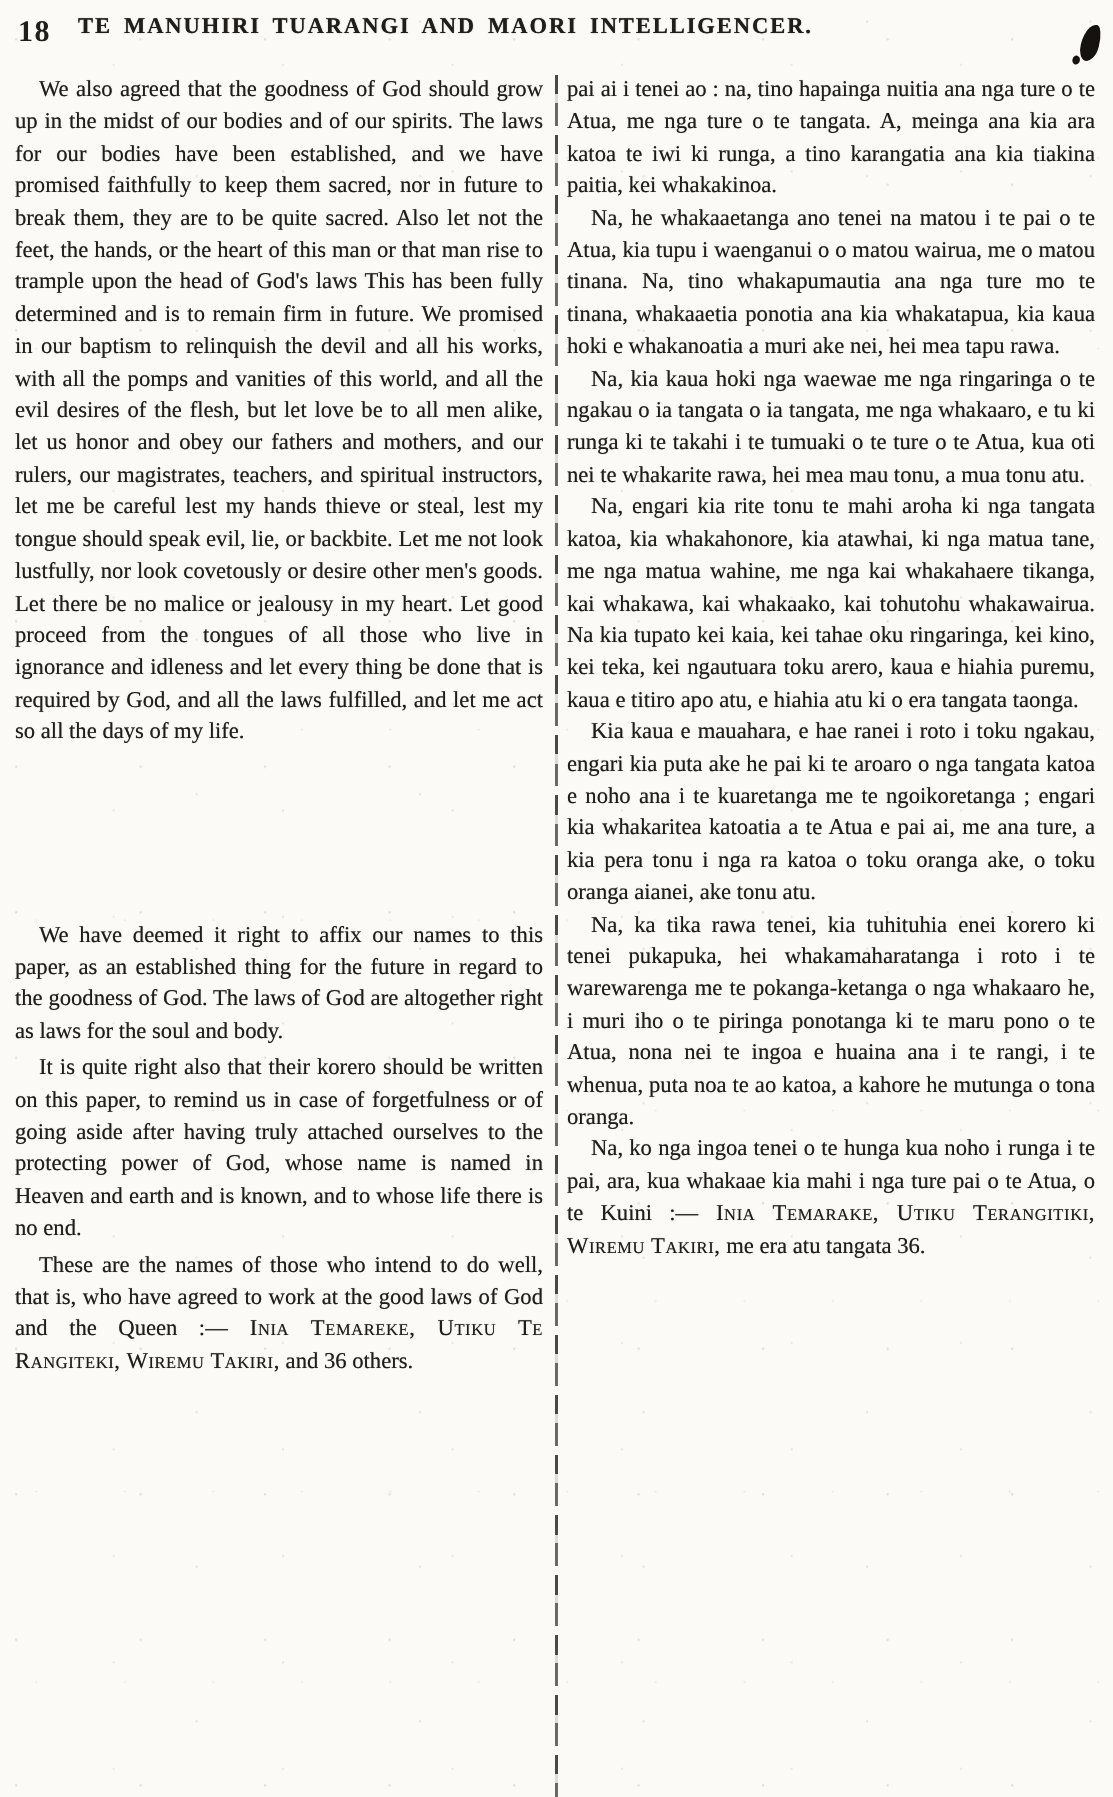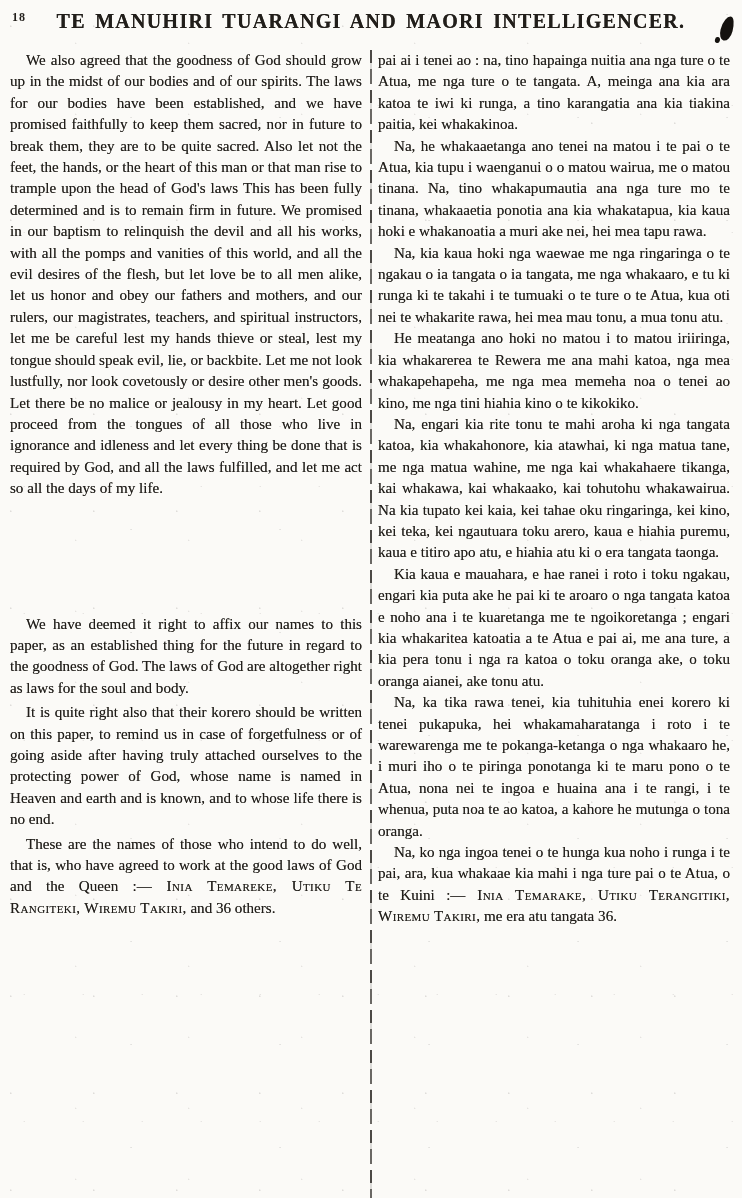--- a/index.html
+++ b/index.html
@@ -19,25 +19,25 @@
       radial-gradient(circle at 88% 14%, rgba(50,45,40,.22) .5px, transparent 1.0px);
     background-size:83px 97px,113px 71px,59px 127px,149px 103px;
   }
   .header{
     position:relative;
     padding:10px 12px 4px 12px;
     height:30px;
   }
   .page-number{
     position:absolute;left:12px;top:10px;
-    font-size:12px;font-weight:bold;letter-spacing:1px;
+    font-size:20px;font-weight:bold;letter-spacing:1px;
   }
   .masthead{
-    text-align:center;
-    font-size:20px;font-weight:bold;
+    text-align:left;
+    font-size:15px;font-weight:bold;
     letter-spacing:1.3px;
     word-spacing:3px;
     padding:0 40px;
     text-shadow:0 0 .6px rgba(30,26,22,.85);
     white-space:nowrap;
   }
   .ink-blot{
     position:absolute;right:9px;top:16px;
     width:12px;height:25px;
     background:#15120f;
@@ -96,20 +96,19 @@
     <p class="space-before">It is quite right also that their korero should be written on this paper, to remind us in case of forgetfulness or of going aside after having truly attached ourselves to the protecting power of God, whose name is named in Heaven and earth and is known, and to whose life there is no end.</p>
     <p class="space-before"><span>These are the names of those who intend to do well, that is, who have agreed to work at the good laws of God and the Queen :—</span><span class="names"> Inia Temareke, Utiku Te Rangiteki, Wiremu Takiri,</span><span> and 36 others.</span></p>
   </div>
 
   <div class="col-divider"></div>
 
   <div class="col">
     <p class="continuation">pai ai i tenei ao : na, tino hapainga nuitia ana nga ture o te Atua, me nga ture o te tangata.  A, meinga ana kia ara katoa te iwi ki runga, a tino karangatia ana kia tiakina paitia, kei whakakinoa.</p>
     <p>Na, he whakaaetanga ano tenei na matou i te pai o te Atua, kia tupu i waenganui o o matou wairua, me o matou tinana.  Na, tino whakapumautia ana nga ture mo te tinana, whakaaetia ponotia ana kia whakatapua, kia kaua hoki e whakanoatia a muri ake nei, hei mea tapu rawa.</p>
     <p>Na, kia kaua hoki nga waewae me nga ringaringa o te ngakau o ia tangata o ia tangata, me nga whakaaro, e tu ki runga ki te takahi i te tumuaki o te ture o te Atua, kua oti nei te whakarite rawa, hei mea mau tonu, a mua tonu atu.</p>
-    <p>He meatanga ano hoki no matou i to matou iriiringa, kia whakarerea te Rewera me ana mahi katoa, nga mea whakapehapeha, me nga mea memeha noa o tenei ao kino, me nga tini hiahia kino o te kikokiko.</p>
     <p>Na, engari kia rite tonu te mahi aroha ki nga tangata katoa, kia whakahonore, kia atawhai, ki nga matua tane, me nga matua wahine, me nga kai whakahaere tikanga, kai whakawa, kai whakaako, kai tohutohu whakawairua.  Na kia tupato kei kaia, kei tahae oku ringaringa, kei kino, kei teka, kei ngautuara toku arero, kaua e hiahia puremu, kaua e titiro apo atu, e hiahia atu ki o era tangata taonga.</p>
     <p>Kia kaua e mauahara, e hae ranei i roto i toku ngakau, engari kia puta ake he pai ki te aroaro o nga tangata katoa e noho ana i te kuaretanga me te ngoikoretanga ; engari kia whakaritea katoatia a te Atua e pai ai, me ana ture, a kia pera tonu i nga ra katoa o toku oranga ake, o toku oranga aianei, ake tonu atu.</p>
     <p>Na, ka tika rawa tenei, kia tuhituhia enei korero ki tenei pukapuka, hei whakamaharatanga i roto i te warewarenga me te pokanga-ketanga o nga whakaaro he, i muri iho o te piringa ponotanga ki te maru pono o te Atua, nona nei te ingoa e huaina ana i te rangi, i te whenua, puta noa te ao katoa, a kahore he mutunga o tona oranga.</p>
     <p><span>Na, ko nga ingoa tenei o te hunga kua noho i runga i te pai, ara, kua whakaae kia mahi i nga ture pai o te Atua, o te Kuini :—</span><span class="names"> Inia Temarake, Utiku Terangitiki, Wiremu Takiri,</span><span> me era atu tangata 36.</span></p>
   </div>
 
 </div>
 
 </body></html>

